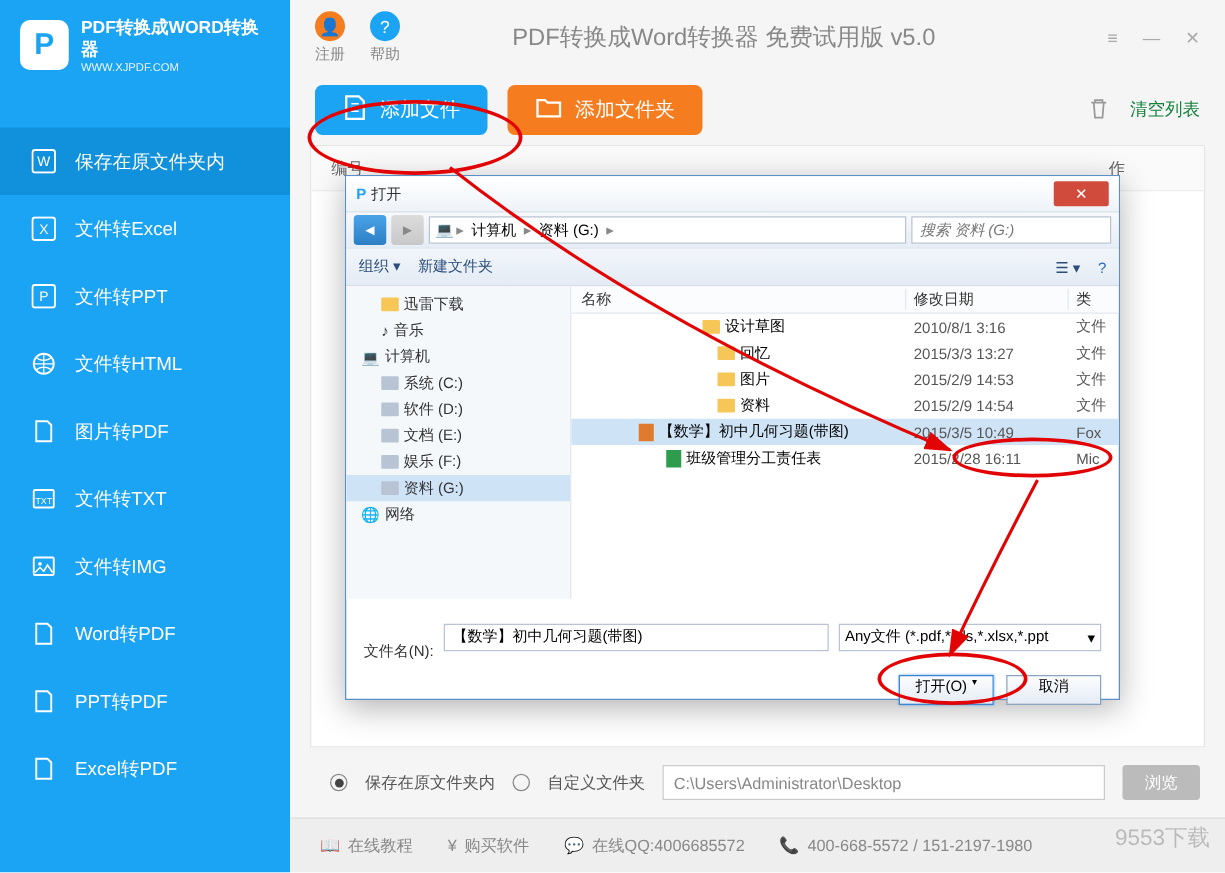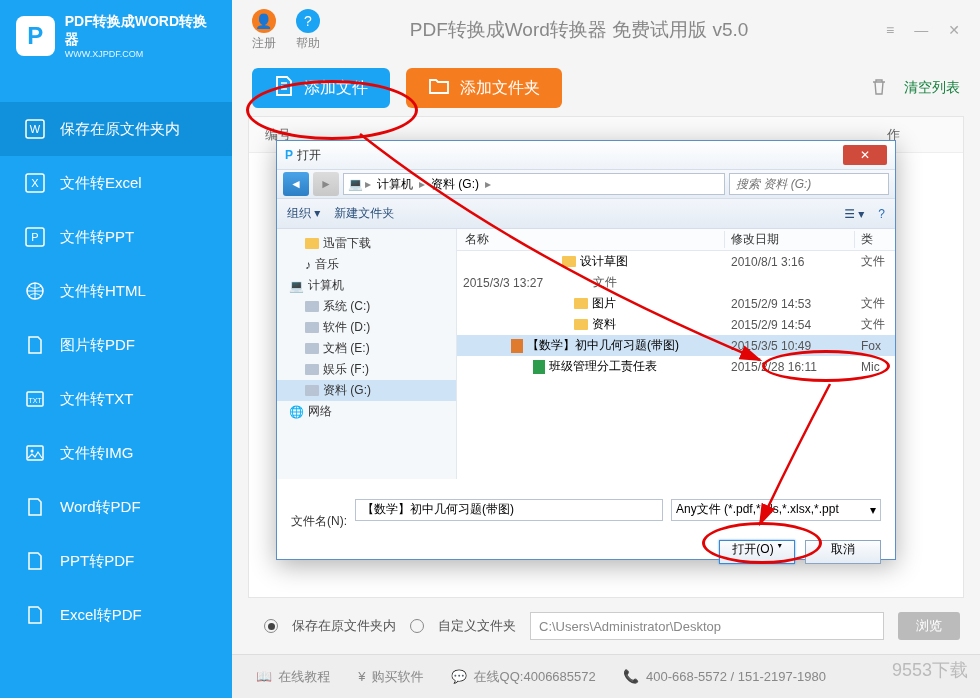--- a/index.html
+++ b/index.html
@@ -366,20 +366,24 @@
       <div id="dlg-list-body">
           <div class="list-row">
             <div class="c1">
               <span class="folder-icon"></span>
               <span>设计草图</span>
             </div>
             <div class="c2">2010/8/1 3:16</div>
             <div class="c3">文件</div>
           </div>
           <div class="list-row">
+            <div class="c1">
+              <span class="folder-icon"></span>
+              <span>回忆</span>
+            </div>
             <div class="c2">2015/3/3 13:27</div>
             <div class="c3">文件</div>
           </div>
           <div class="list-row">
             <div class="c1">
               <span class="folder-icon"></span>
               <span>图片</span>
             </div>
             <div class="c2">2015/2/9 14:53</div>
             <div class="c3">文件</div>

